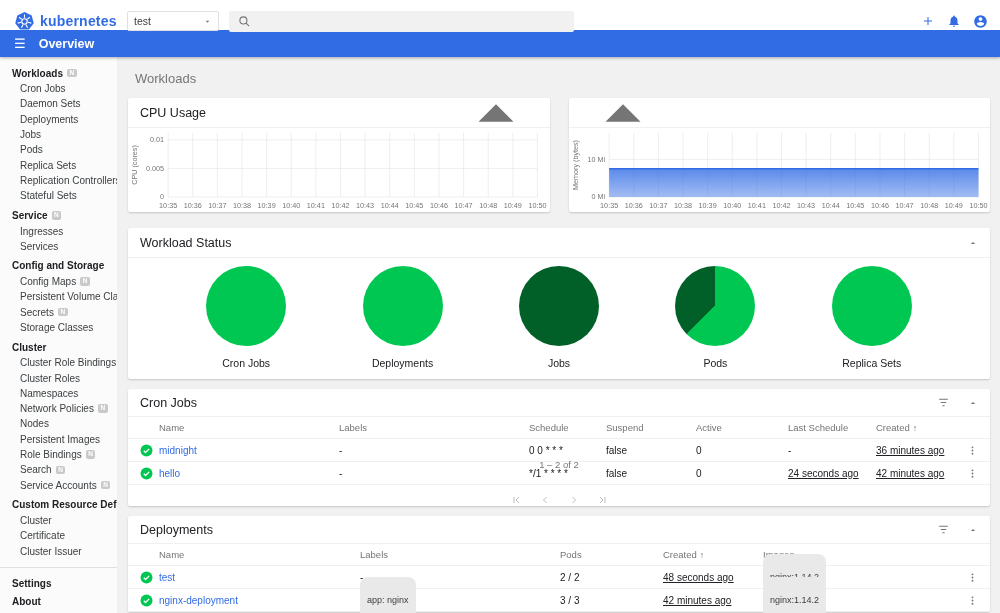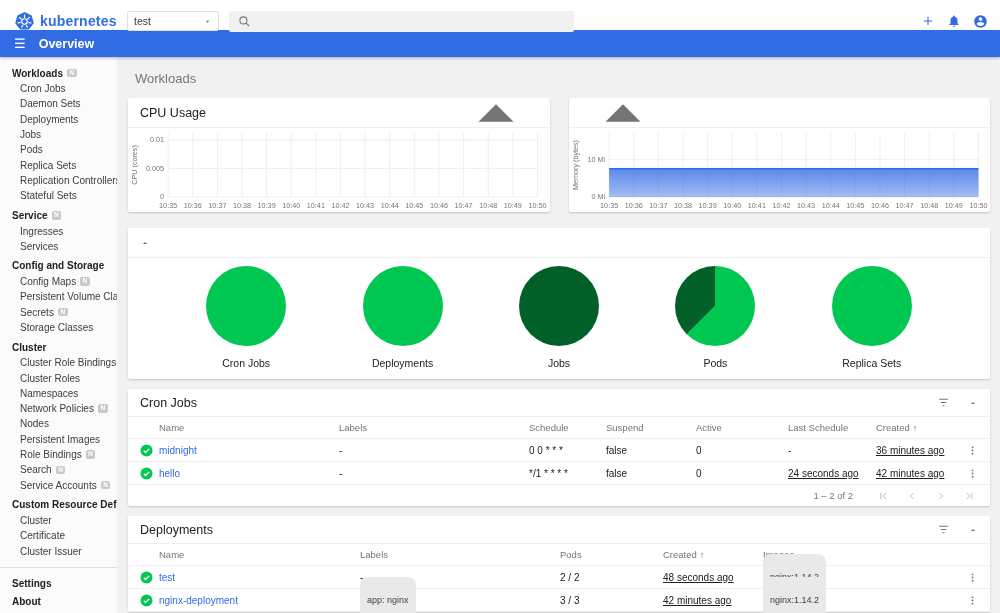--- a/index.html
+++ b/index.html
@@ -71,21 +71,21 @@
   .t-row { height:23px; font-size:10px; color:#202124; border-bottom:1px solid #f0f0f0; }
   .t-row > div { white-space:nowrap; overflow:hidden; }
   .sort-arrow { font-size:9px; margin-left:3px; color:#757575; }
   .link { color:#326ce5; cursor:pointer; }
   .ago { text-decoration:underline; }
   .chip { background:#e9e9e9; border-radius:8px; padding:18px 7px; font-size:9px;
           color:#3c4043; display:inline-block; }
   .kebab { justify-self:end; cursor:pointer; display:flex; align-items:center; }
   .statcell { display:flex; align-items:center; }
   .pagination { height:21px; display:flex; align-items:center; justify-content:flex-end;
-                gap:24px; padding:0 14px; font-size:9.5px; color:#757575; }
+                gap:24px; padding:0 14px; font-size:9.5px; color:#757575;flex-direction:column; }
   .pg-icons { display:flex; gap:17px; align-items:center; }
   .pg-icons span { display:flex; align-items:center; cursor:pointer; }
 </style>
 </head>
 <body>
 
 <header class="topbar">
   <div class="logo">
     <svg width="21" height="21" viewBox="0 0 24 24">
       <polygon points="12,1 20.2,5 22.6,14 17,21 7,21 1.4,14 3.8,5" fill="#326ce5"></polygon>
@@ -358,20 +358,21 @@
               </linearGradient>
             </defs>
             <path d="M40,69 L40,40.76470588235294 L64.53333333333333,40.76470588235294 L89.06666666666666,40.76470588235294 L113.6,40.76470588235294 L138.13333333333333,40.76470588235294 L162.66666666666669,40.76470588235294 L187.2,40.76470588235294 L211.73333333333332,40.76470588235294 L236.26666666666668,40.76470588235294 L260.8,40.76470588235294 L285.33333333333337,40.76470588235294 L309.8666666666667,40.76470588235294 L334.4,40.76470588235294 L358.93333333333334,40.76470588235294 L383.46666666666664,40.76470588235294 L408,40.76470588235294 L408,69 Z" fill="url(#grad-memory-0)"></path>
             <polyline points="40,40.76470588235294 64.53333333333333,40.76470588235294 89.06666666666666,40.76470588235294 113.6,40.76470588235294 138.13333333333333,40.76470588235294 162.66666666666669,40.76470588235294 187.2,40.76470588235294 211.73333333333332,40.76470588235294 236.26666666666668,40.76470588235294 260.8,40.76470588235294 285.33333333333337,40.76470588235294 309.8666666666667,40.76470588235294 334.4,40.76470588235294 358.93333333333334,40.76470588235294 383.46666666666664,40.76470588235294 408,40.76470588235294" fill="none" stroke="#326ce5" stroke-width="1.4"></polyline>
           </svg>
       </div>
     </div>
 
     <div class="card status-card">
       <div class="card-header">
+        <span class="hd-title">Workload Status</span>
         <span class="th-icon">
           <svg width="10" height="10" viewBox="0 0 24 24">
               <path d="M7 14.5l5-5 5 5z" fill="#757575"></path>
             </svg>
           </span>
       </div>
       <div class="pies" id="pies">
           <div class="pie-item">
             <div class="pie" style="background: rgb(0, 199, 82);"></div>
             <div class="pie-label">Cron Jobs</div>

